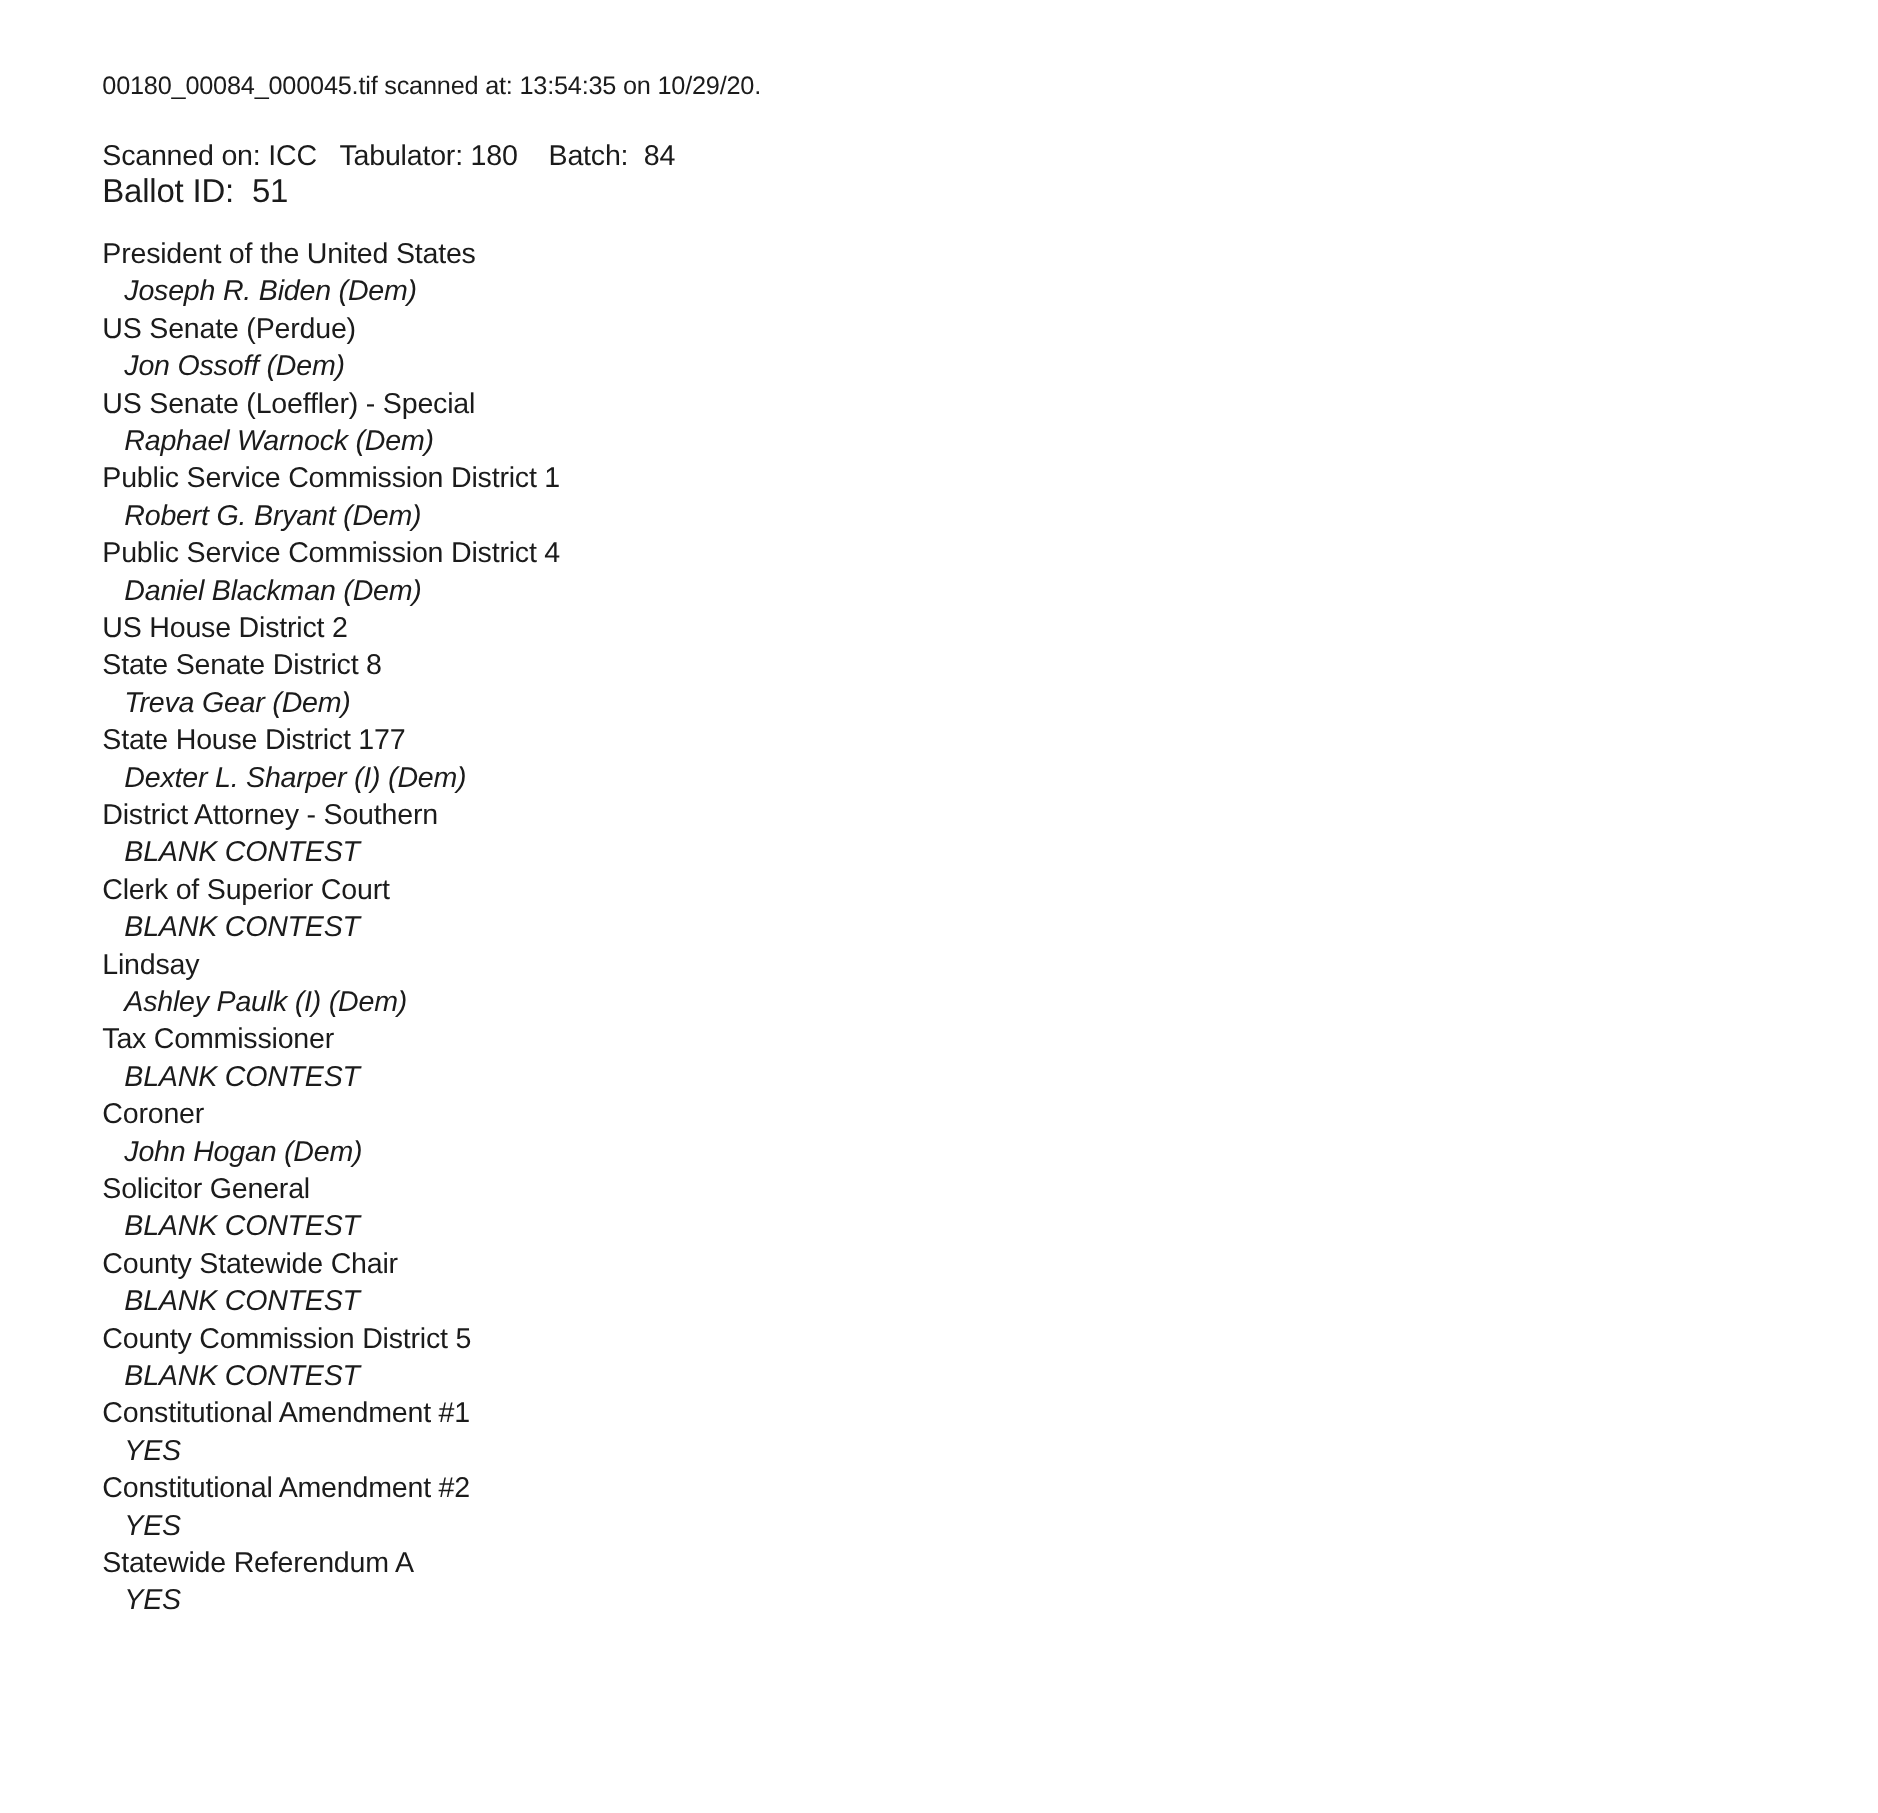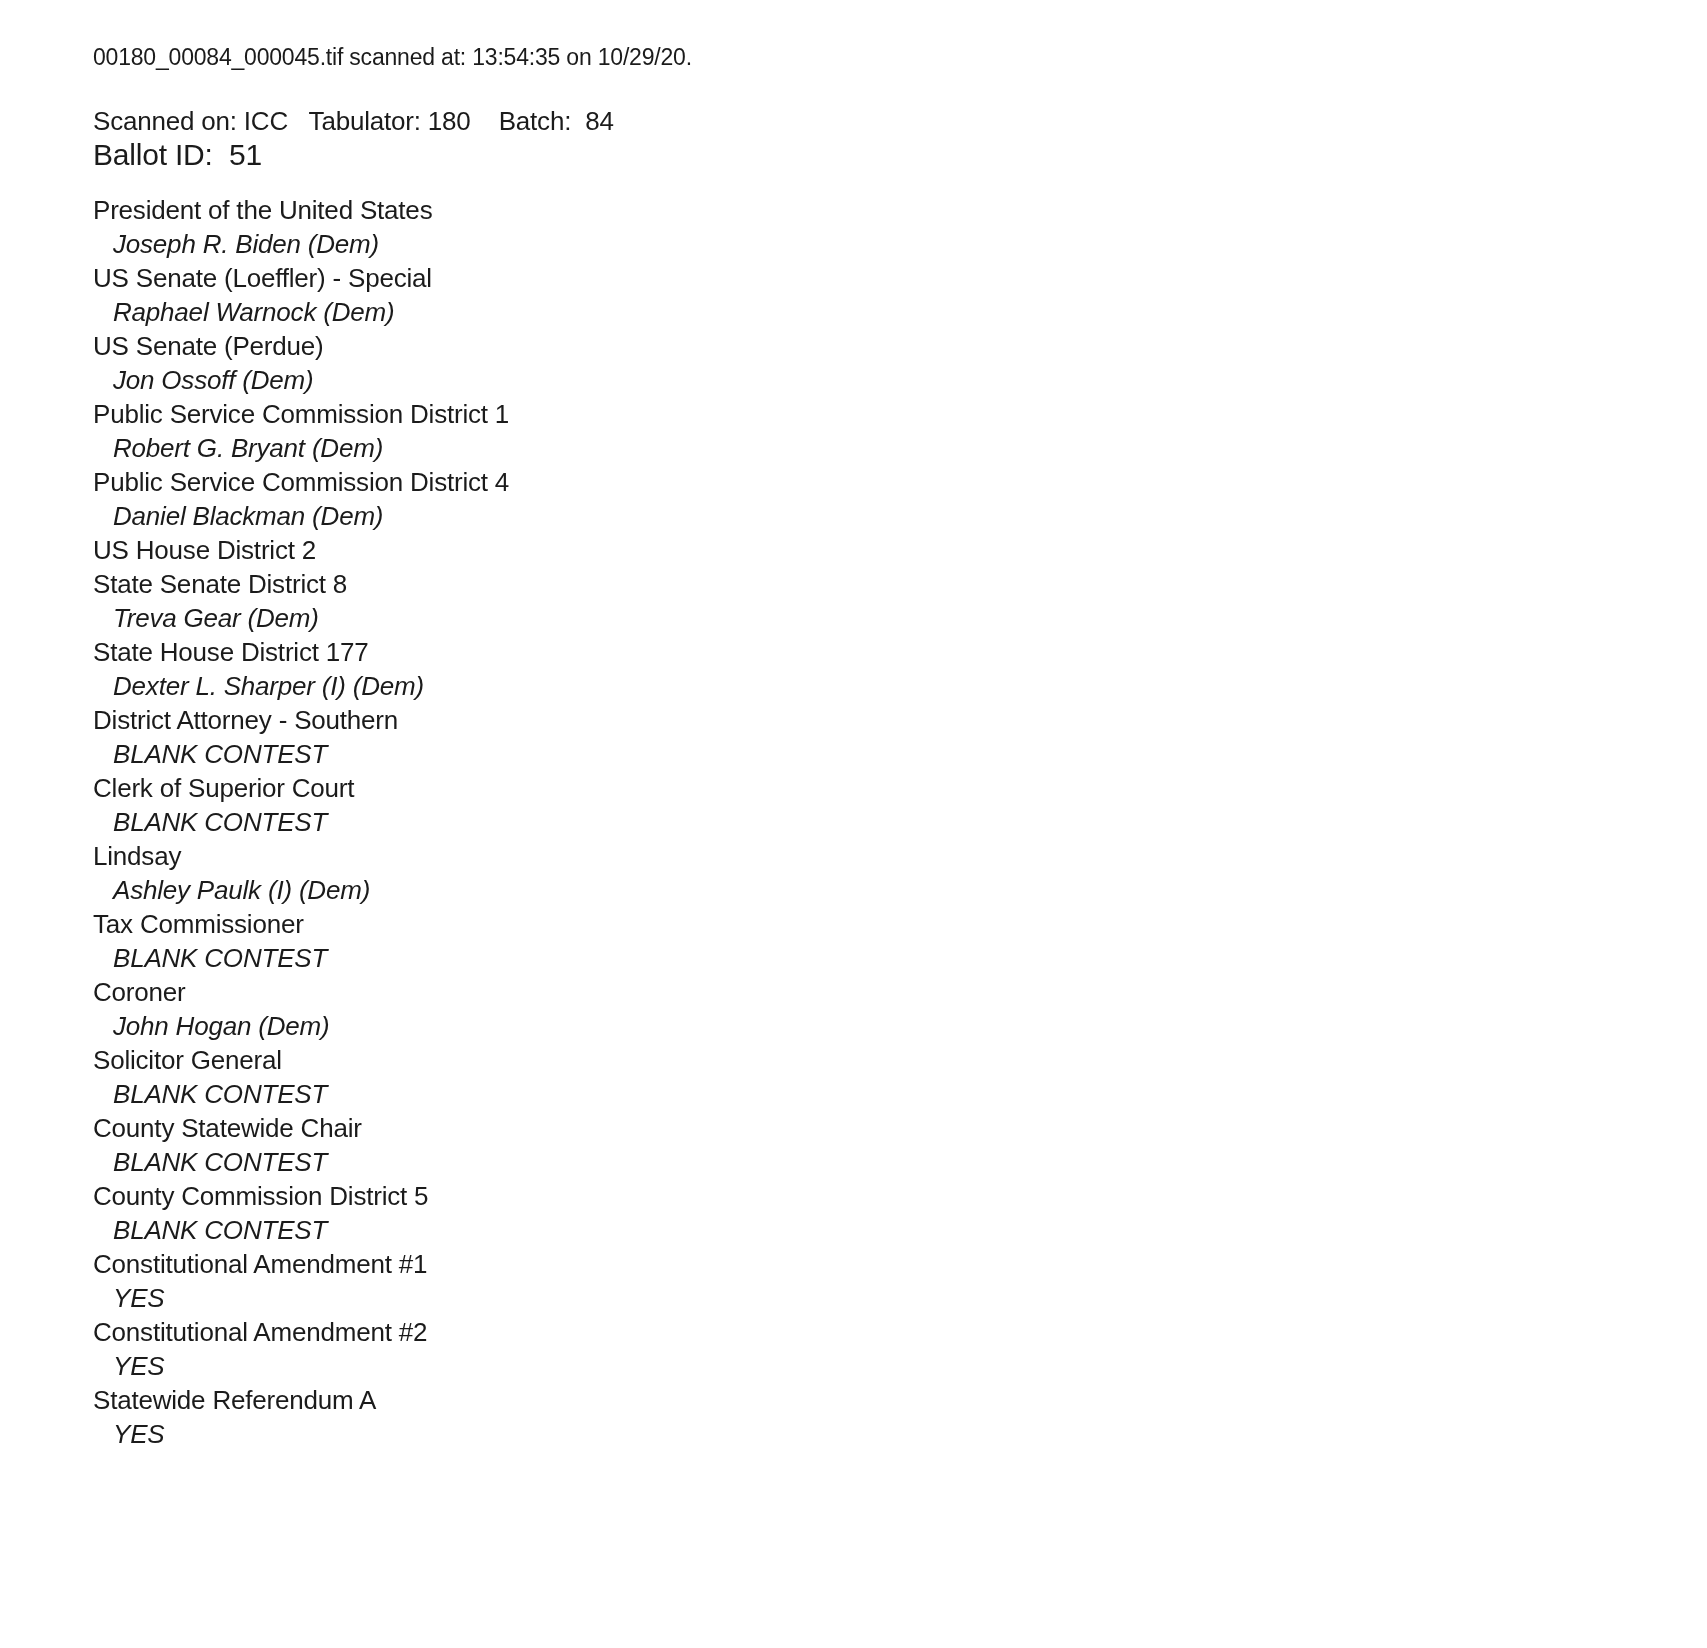--- a/index.html
+++ b/index.html
@@ -15,21 +15,21 @@
     color: #1b1b1b;
     overflow: hidden;
   }
   .doc {
     position: absolute;
     left: 93px;
     top: 0;
     width: 1500px;
   }
   .file-line {
-    margin-top: 42px;
+    margin-top: 62px;
     font-size: 23px;
     line-height: 30px;
     letter-spacing: -0.2px;
     white-space: pre-wrap;
   }
   .scan-info {
     margin-top: 32px;
     font-size: 26px;
     line-height: 34px;
     letter-spacing: -0.2px;
@@ -69,27 +69,27 @@
 
   <div class="ballot-id">Ballot ID:  51</div>
 
   <div class="contest-list">
   <div class="contest-row">
     <div class="contest-title">President of the United States</div>
     <div class="contest-selection">Joseph R. Biden (Dem)</div>
   </div>
 
   <div class="contest-row">
-    <div class="contest-title">US Senate (Loeffler) - Special</div>
-    <div class="contest-selection">Raphael Warnock (Dem)</div>
+    <div class="contest-title">US Senate (Perdue)</div>
+    <div class="contest-selection">Jon Ossoff (Dem)</div>
   </div>
 
   <div class="contest-row">
-    <div class="contest-title">US Senate (Perdue)</div>
-    <div class="contest-selection">Jon Ossoff (Dem)</div>
+    <div class="contest-title">US Senate (Loeffler) - Special</div>
+    <div class="contest-selection">Raphael Warnock (Dem)</div>
   </div>
 
   <div class="contest-row">
     <div class="contest-title">Public Service Commission District 1</div>
     <div class="contest-selection">Robert G. Bryant (Dem)</div>
   </div>
 
   <div class="contest-row">
     <div class="contest-title">Public Service Commission District 4</div>
     <div class="contest-selection">Daniel Blackman (Dem)</div>

